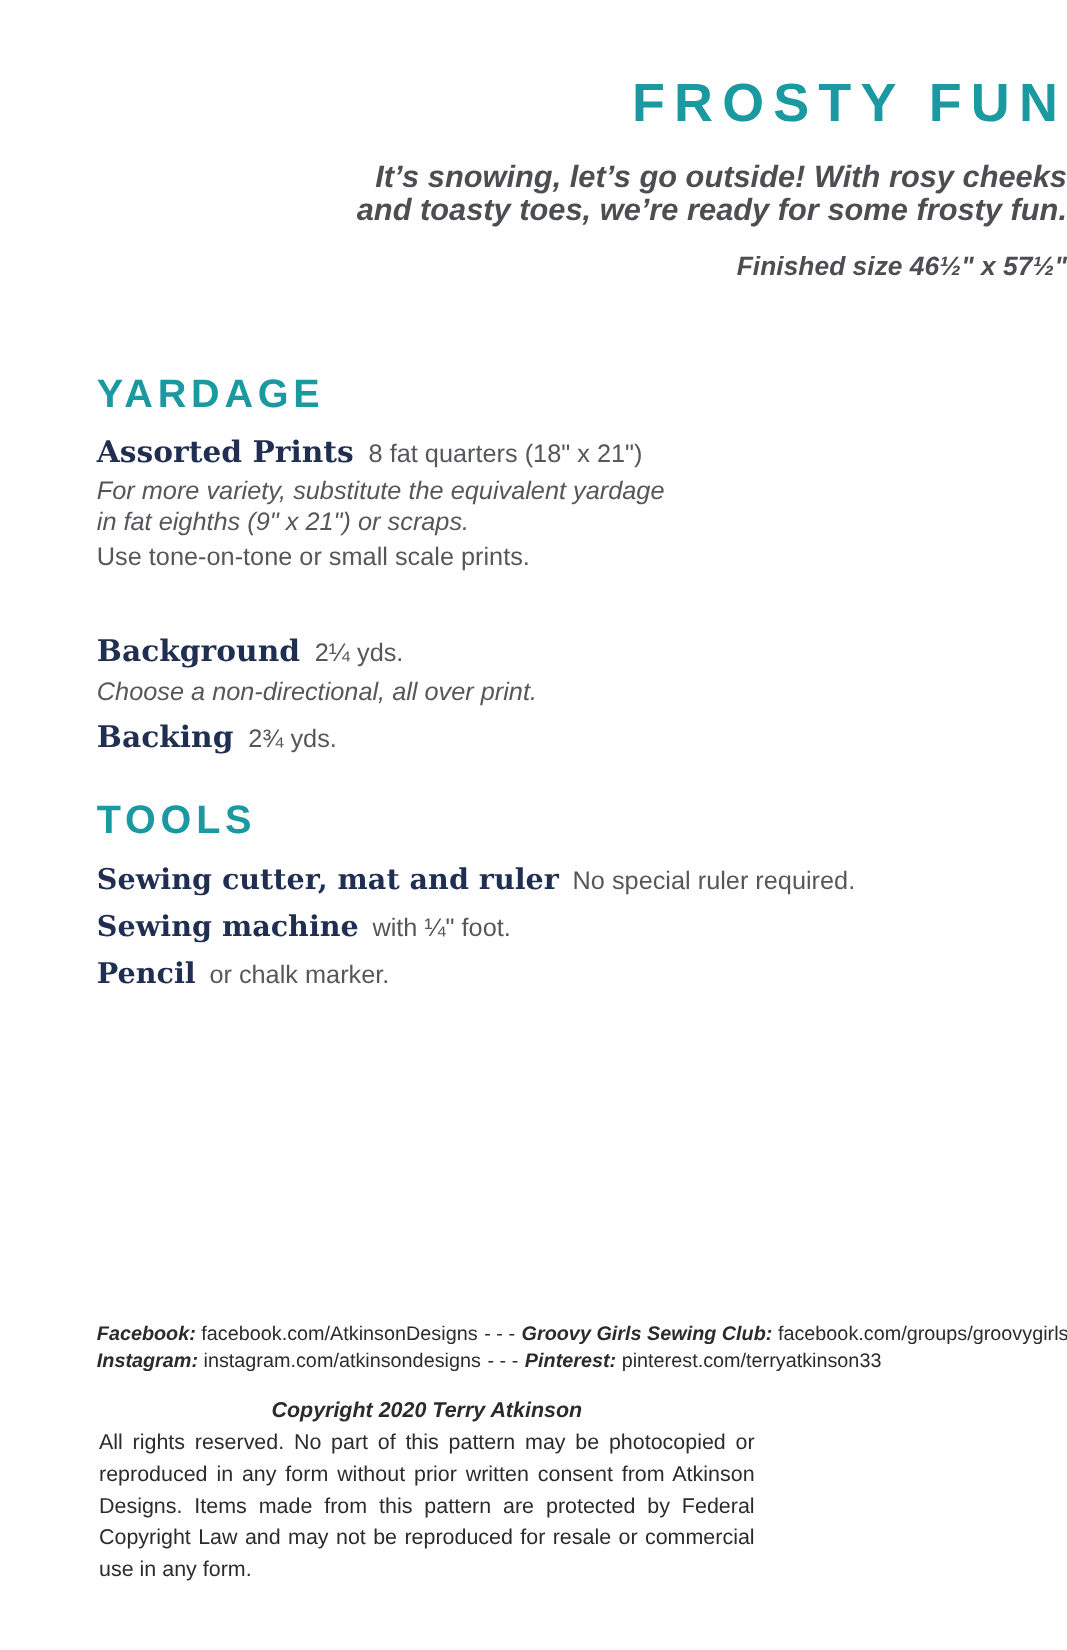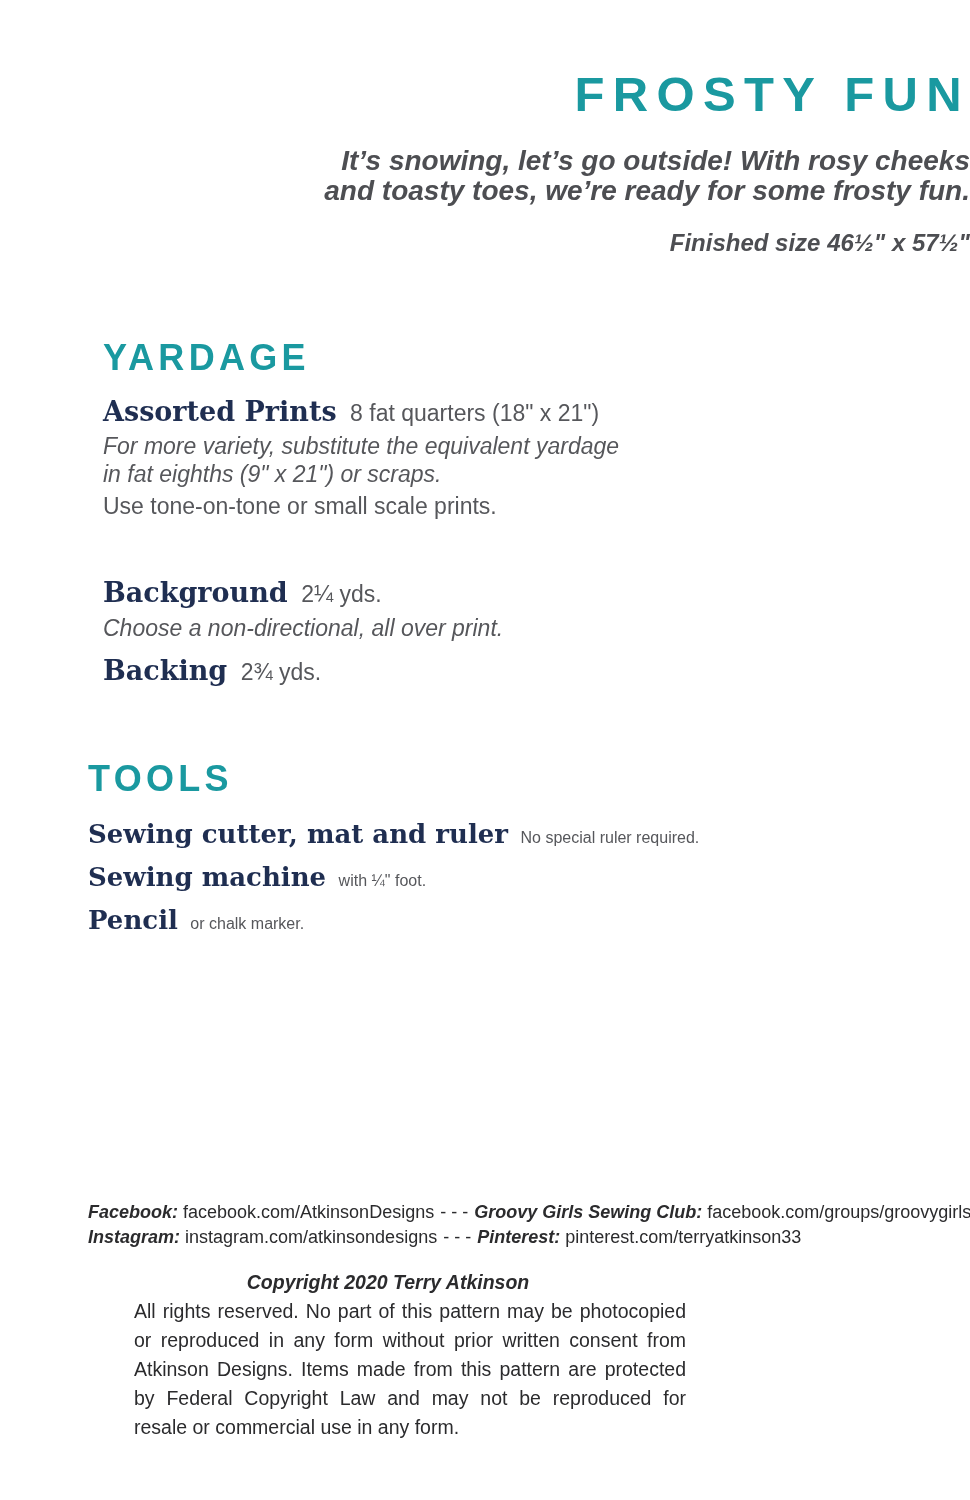--- a/index.html
+++ b/index.html
@@ -49,22 +49,22 @@
     font-style: italic;
     color: #4D4E52;
   }
 
   
   .section {
     position: absolute;
     left: 88px;
     right: 60px;
   }
-  .yardage-section { top: 337px; margin-left: 15px; }
-  .tools-section   { top: 758px; }
+  .yardage-section { top: 337px; }
+  .tools-section   { top: 724px; }
 
   .section-heading {
     font-family: "Liberation Sans", sans-serif;
     font-size: 36px;
     font-weight: 800;
     letter-spacing: 0.12em;
     color: #1A99A0;
   }
 
   .item-line { white-space: nowrap; }
@@ -97,21 +97,21 @@
 
   .tools-section .tool-line { margin-top: 19px; white-space: nowrap; }
   .tools-section .tool-line + .tool-line { margin-top: 13px; }
   .tool-name {
     font-family: "DejaVu Serif", serif;
     font-weight: bold;
     color: #1F2E51;
     font-size: 26px;
   }
   .tool-detail {
-    font-size: 16px;
+    font-size: 23px;
     color: #56575B;
     margin-left: 8px;
   }
 
   
   .social-block {
     position: absolute;
     top: 1200px;
     left: 88px;
     right: 60px;
@@ -138,21 +138,20 @@
     text-align: center;
     font-size: 19.5px;
     font-weight: bold;
     font-style: italic;
   }
   .copyright-body {
     margin-top: 3px;
     font-size: 19.5px;
     line-height: 29px;
     text-align: justify;
-    margin-left: 44px;
   }
 </style>
 </head>
 <body>
 
 <div class="page">
 
   <header class="header">
     <h1 class="title">FROSTY FUN</h1>
     <p class="subtitle"><span>It’s snowing, let’s go outside! With rosy cheeks</span><br><span>and toasty toes, we’re ready for some frosty fun.</span></p>

